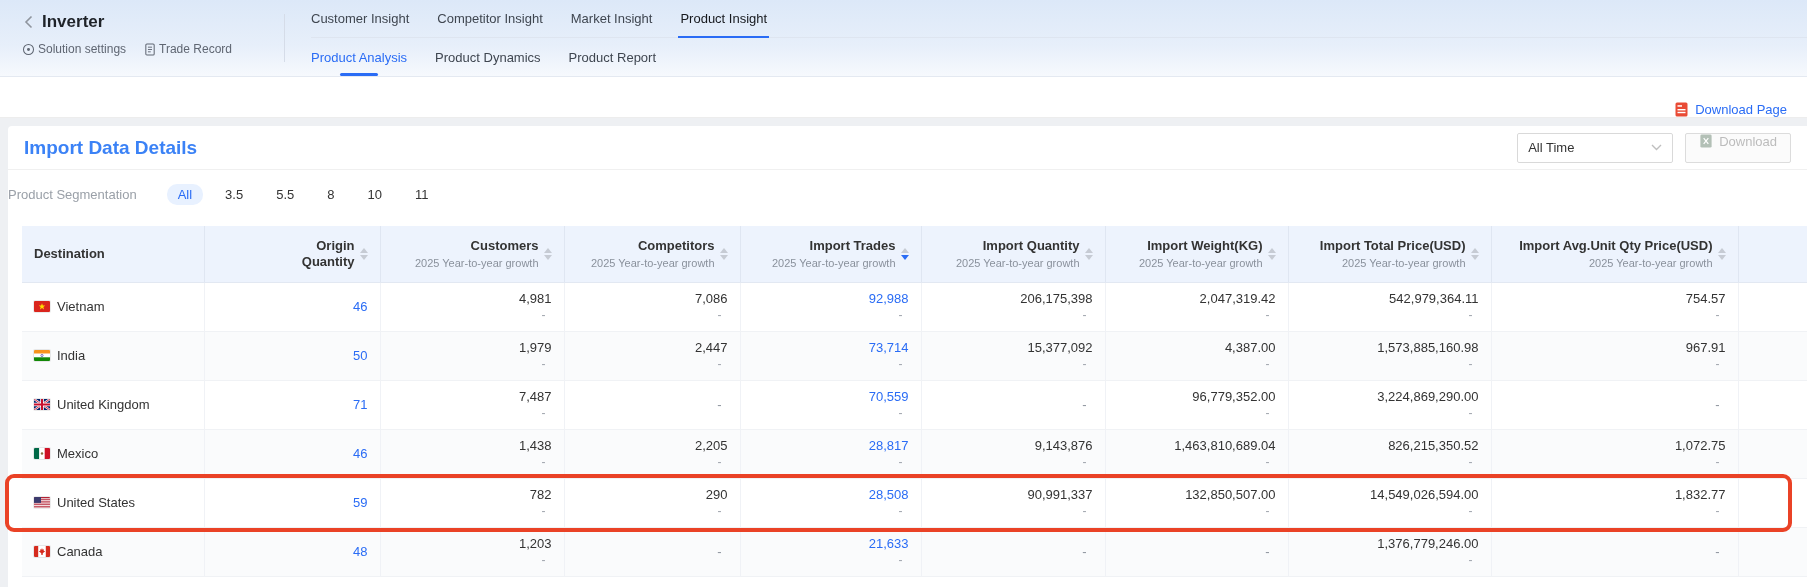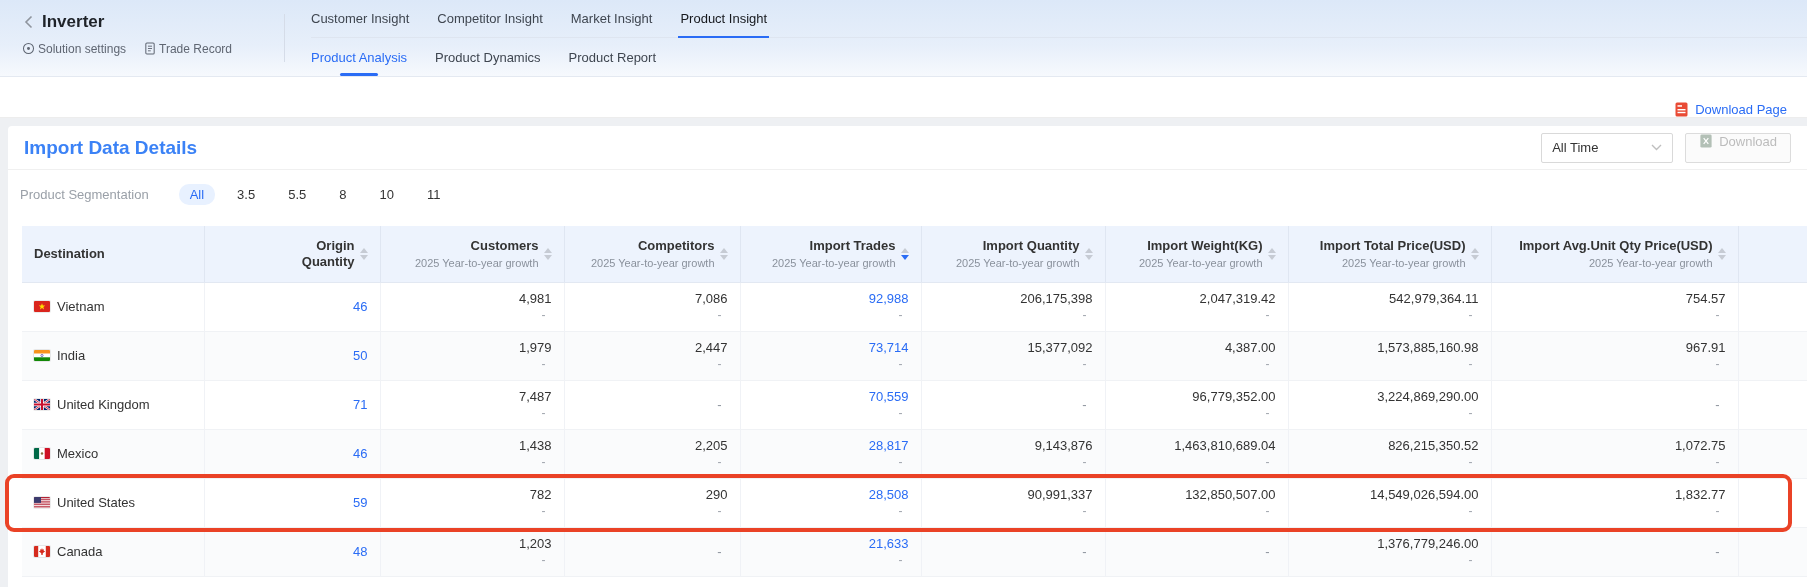--- a/index.html
+++ b/index.html
@@ -14,21 +14,21 @@
   html,body{width:1807px;height:587px;overflow:hidden}
   body{font-family:"Liberation Sans",sans-serif;background:#eef0f3;color:var(--txt);position:relative}
 
   
   .top-header{height:77px;background:linear-gradient(180deg,#dce8f8 0%,#e7effa 60%,#f6f9fd 100%);display:flex;border-bottom:1px solid #e4e9f1}
   .header-left{width:284px;padding:9px 0 0 22px;flex:none}
   .title-row{display:flex;align-items:center;height:26px}
   .back-icon{width:14px;height:16px;margin-right:6px;display:flex;align-items:center}
   .page-title{font-size:17px;font-weight:bold;color:var(--txt-dark)}
   .meta-row{display:flex;gap:18px;margin-top:7px;align-items:center}
-  .meta-item{display:flex;align-items:flex-start;gap:3px;font-size:12px;color:#5f6672;cursor:pointer}
+  .meta-item{display:flex;align-items:flex-end;gap:3px;font-size:12px;color:#5f6672;cursor:pointer}
   .header-divider{width:1px;background:#d5dce8;margin:14px 0}
   .header-tabs{flex:1;display:flex;flex-direction:column;padding-left:26px}
   .tabs-row{display:flex;gap:28px;align-items:center}
   .tabs-row .tab{font-size:13px;color:#3f4650;position:relative;height:100%;display:flex;align-items:center;cursor:pointer;white-space:nowrap}
   .tabs-row.primary{height:38px;border-bottom:1px solid #dee5f0}
   .tabs-row.primary .tab.active{color:#16181d;font-weight:normal}
   .tabs-row.primary .tab.active::after{content:"";position:absolute;left:-2px;right:-2px;bottom:-1px;height:2px;background:var(--blue)}
   .tabs-row.secondary{height:38px}
   .tabs-row.secondary .tab.active{color:var(--blue)}
   .tabs-row.secondary .tab.active::after{content:"";position:absolute;left:50%;transform:translateX(-50%);bottom:0;width:38px;height:3px;border-radius:2px;background:var(--blue)}
@@ -38,25 +38,25 @@
   .subnav .tab{position:relative;display:flex;align-items:center;gap:5px;margin-right:32px;font-size:13px;color:#333;cursor:pointer;white-space:nowrap}
   .subnav .tab.active{color:var(--blue)}
   .subnav .tab.active::after{content:"";position:absolute;left:0;right:0;bottom:0;height:3px;background:var(--blue)}
   .download-page{margin-left:auto;display:flex;align-items:flex-end;gap:6px;color:var(--blue);font-size:13px;cursor:pointer}
 
   
   .card{margin:8px 0 0 8px;width:1799px;height:461px;background:#fff;border-radius:4px 0 0 0;overflow:hidden}
   .card-head{height:44px;display:flex;align-items:center;padding:0 16px;border-bottom:1px solid #f0f0f0}
   .card-title{font-size:19px;font-weight:bold;color:#3b82f6}
   .head-controls{margin-left:auto;display:flex;align-items:center;gap:12px}
-  .select{width:132px;height:30px;border:1px solid #d9d9d9;border-radius:2px;background:#fff;display:flex;align-items:center;padding:0 10px;font-size:13px;color:#333;cursor:pointer}
+  .select{width:156px;height:30px;border:1px solid #d9d9d9;border-radius:2px;background:#fff;display:flex;align-items:center;padding:0 10px;font-size:13px;color:#333;cursor:pointer}
   .select .chev{margin-left:auto;display:flex}
   .btn-download{height:30px;border:1px solid #dcdcdc;border-radius:2px;background:#fbfbfb;color:#bcbcbc;font-size:13px;display:flex;align-items:flex-start;gap:6px;padding:0 13px;cursor:not-allowed}
 
-  .seg-row{height:48px;display:flex;align-items:center;padding:0 12px;font-size:13px}
+  .seg-row{height:48px;display:flex;align-items:center;padding:0 0;font-size:13px}
   .seg-label{color:#9aa0a8;margin-right:30px}
   .seg-opt{margin-right:11px;padding:3px 11px;border-radius:10px;color:#333;cursor:pointer}
   .seg-opt.selected{color:var(--blue);background:#e8f1ff}
 
   
   .table-wrap{margin:8px 0 0 14px;overflow:hidden;width:1785px}
   table{border-collapse:collapse;table-layout:fixed;width:1956px}
   thead th{background:#edf3fd;height:56px;padding:0 12px;border-right:1px solid #dfe6f2;border-bottom:1px solid #e2e8f2;vertical-align:middle}
   thead th:last-child{border-right:none}
   .th-inner{display:flex;align-items:center;justify-content:flex-end;gap:5px}

